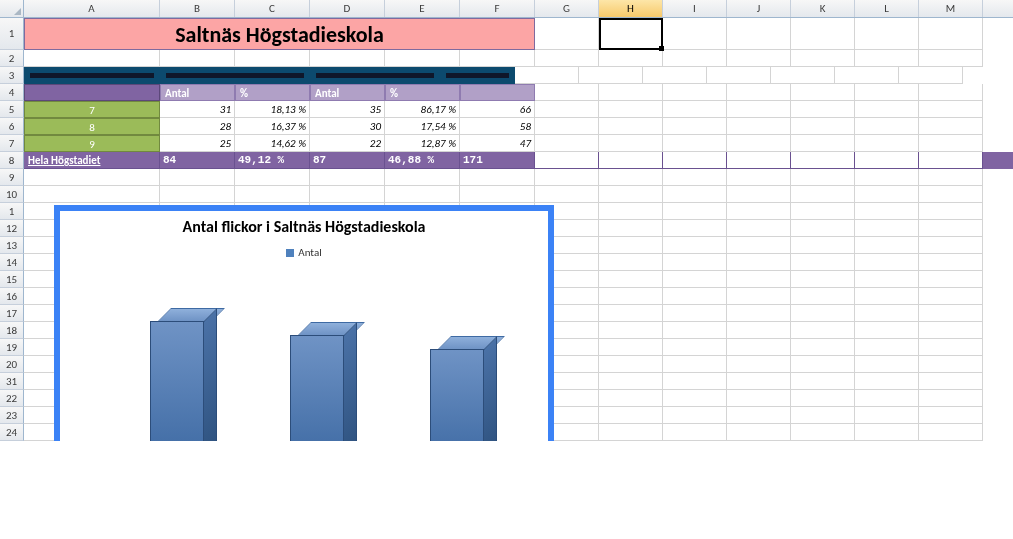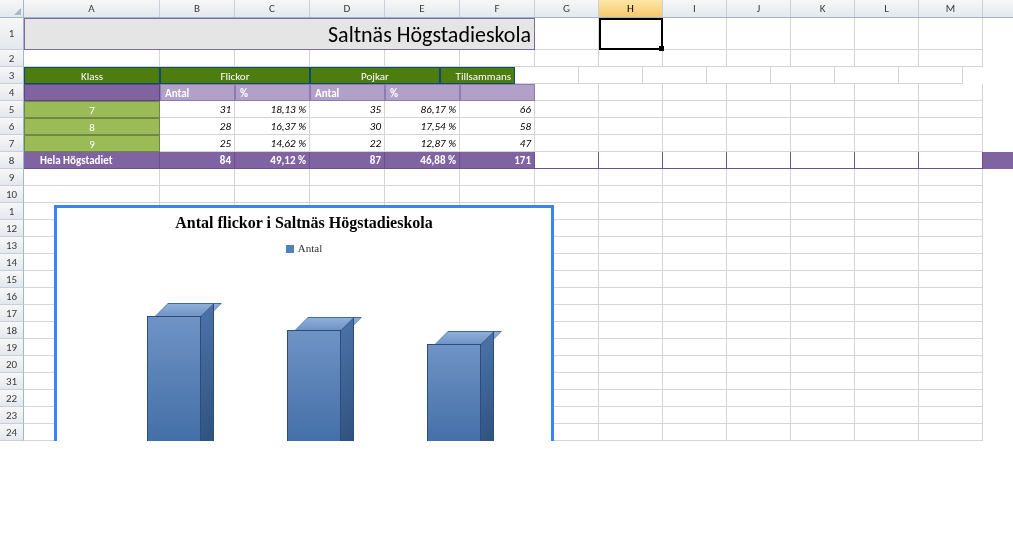--- a/index.html
+++ b/index.html
@@ -66,56 +66,55 @@
     border-bottom: 1px solid #d4d4d4;
     line-height: 17px;
     padding: 0 3px;
     overflow: hidden;
     white-space: nowrap;
     flex-shrink: 0;
   }
   .row.r1 { height: 32px; }
   .row.r1 .rh { line-height: 32px; }
   .title-cell {
-    background: #e5e5e5;
+    background: #fca5a5;
     border: 1px solid #7f6a9e;
     font-size: 22px;
     color: #000;
-    text-align: right;
+    text-align: center;
     line-height: 32px;
-    font-weight: 400;
-  }
-  .hdr-red { background: #4d7c0f; color:#fff; text-align:center; border:1px solid #0c4a6e;}
+    font-weight: 700;
+  }
+  .hdr-red { background: #0f172a; color:#fff; text-align:center; border:6px solid #0c4a6e;}
   .hdr-purple { background: #8064a2; color:#fff; text-align:center; border:1px solid #5c487a;}
   .hdr-sub { background: #b1a0c7; color:#fff; font-weight:bold; padding-left:4px; border:1px solid #8f7bb0;}
   .klass { background:#9bbb59; color:#fff; text-align:center; border:1px solid #71893f;}
   .num { text-align:right; font-style:italic; }
   .pct { text-align:right; font-style:italic; }
   .totrow { background:#8064a2; color:#fff; font-weight:bold; }
   .totrow .cell { border-color:#6a5190; }
-  .tot-left { text-align:left; padding-left:16px;}
-  .tot-num { text-align:right; }
+  .tot-left { text-align:left; padding-left:4px;text-decoration:underline;}
+  .tot-num { text-align:left;font-family:Liberation Mono, monospace; }
   .active-cell {
     position:absolute;
     border:2px solid #000;
     background:#fff;
     pointer-events:none;
   }
   .active-cell::after{
     content:"";
     position:absolute;
     right:-3px; bottom:-3px;
     width:5px; height:5px;
     background:#000;
   }
   .chart {
     position:absolute;
-    border:3px solid #3b82f6;
+    border:6px solid #3b82f6;
     background:#fff;
-    font-family:Liberation Serif, serif;
   }
   .chart-title { text-align:center; font-size:16px; font-weight:bold; color:#000; margin-top:6px;}
   .chart-legend { text-align:center; font-size:11px; margin-top:10px; color:#333;}
   .chart-legend .sw { display:inline-block; width:8px; height:8px; background:#4f81bd; margin-right:4px; vertical-align:middle;}
   .plot { position:relative; height:230px; margin:10px 20px 0 20px;}
   .floor {
     position:absolute; left:0; right:0; bottom:24px; height:28px;
     background:linear-gradient(#eaeaea,#f6f6f6);
     transform:perspective(600px) rotateX(60deg);
     transform-origin:bottom;

